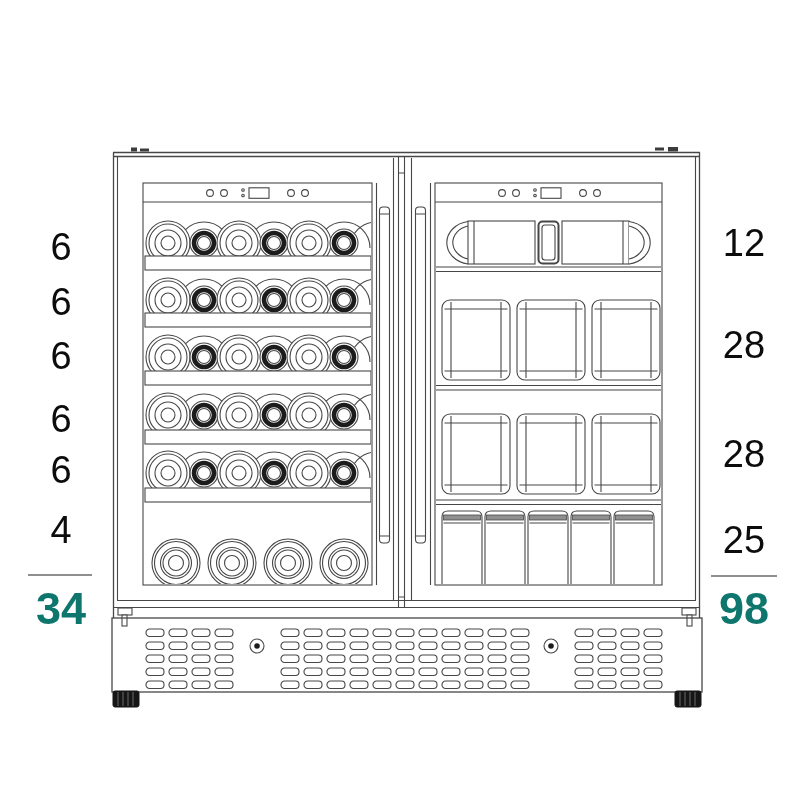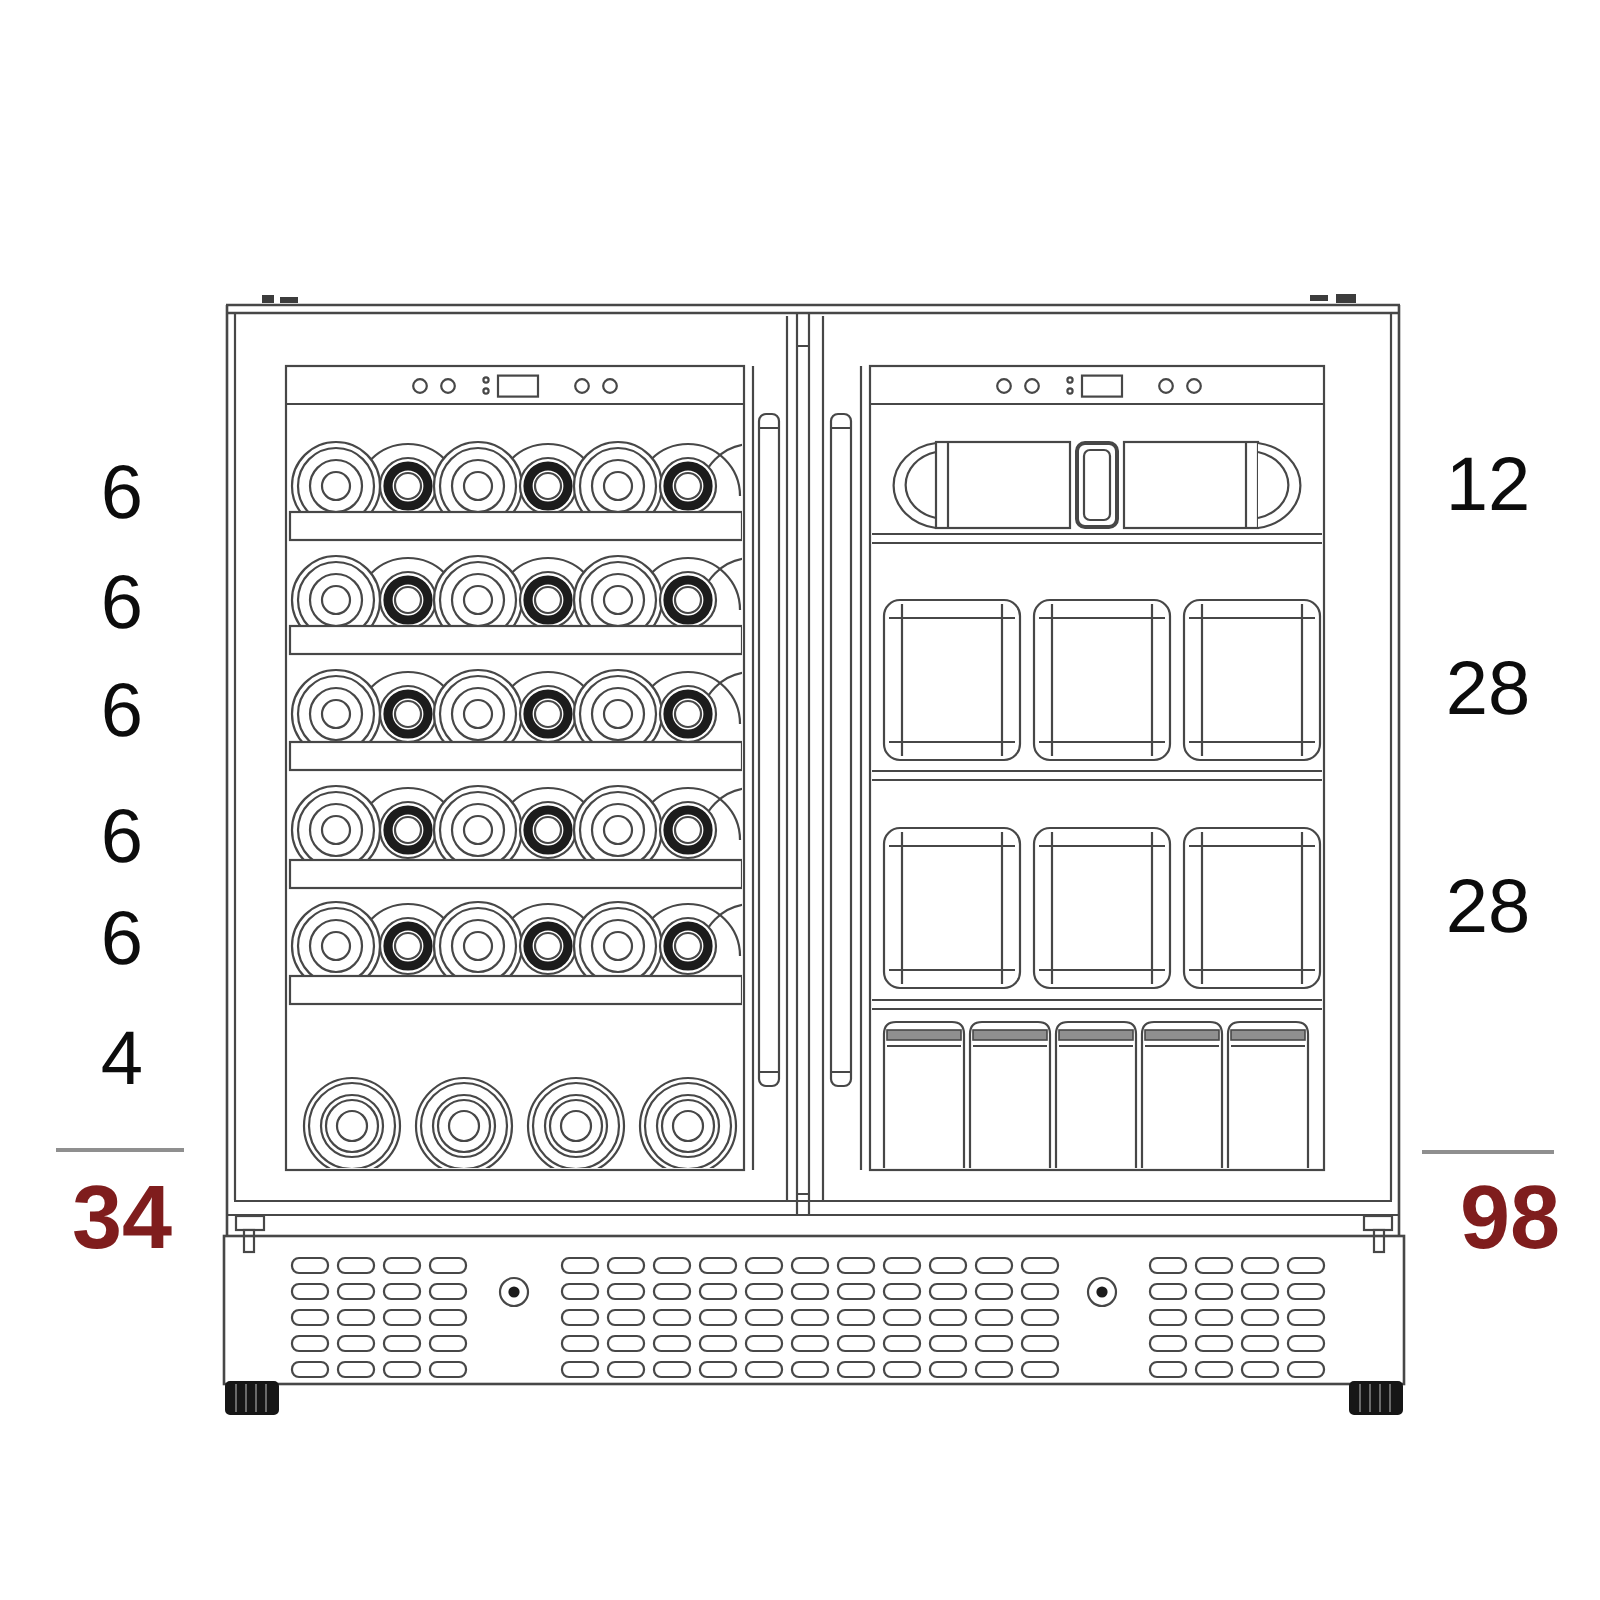--- a/index.html
+++ b/index.html
@@ -12,21 +12,21 @@
   .s2 {stroke:#474747;fill:none;stroke-width:1.3;}
   .neck{stroke:#1c1c1c;fill:none;stroke-width:4.6;}
   .darkfill{fill:#3c3c3c;stroke:none;}
   .band{fill:#8f8f8f;stroke:#474747;stroke-width:0.8;}
   .foot{fill:#161616;stroke:#161616;}
   .rib{stroke:#6a6a6a;stroke-width:1;}
   
   .count{position:absolute;width:72px;text-align:center;font-size:38px;line-height:38px;
          color:#0c0c0c;font-weight:400;}
   .total{position:absolute;width:72px;text-align:center;font-size:45px;line-height:45px;
-         color:#7f1d1d;font-weight:700;}
+         color:#0f766e;font-weight:700;}
   .sumline{position:absolute;height:2px;background:#8f8f8f;}
 </style>
 </head>
 <body>
 
 <div class="stage">
 
   <svg width="800" height="800" viewBox="0 0 800 800">
     <defs>
       <clipPath id="clipL">
@@ -288,16 +288,17 @@
   <div class="count" style="left:25px;top:337px;">6</div>
   <div class="count" style="left:25px;top:400px;">6</div>
   <div class="count" style="left:25px;top:451px;">6</div>
   <div class="count" style="left:25px;top:511px;">4</div>
   <div class="sumline" style="left:28px;top:574px;width:64px;"></div>
   <div class="total" style="left:25px;top:586px;">34</div>
 
   <div class="count" style="left:708px;top:224px;">12</div>
   <div class="count" style="left:708px;top:326px;">28</div>
   <div class="count" style="left:708px;top:435px;">28</div>
+  <div class="count" style="left:708px;top:521px;">25</div>
   <div class="sumline" style="left:711px;top:575px;width:66px;"></div>
-  <div class="total" style="left:708px;top:586px;text-align:right;">98</div>
+  <div class="total" style="left:708px;top:586px;">98</div>
 
 </div>
 
 </body></html>

